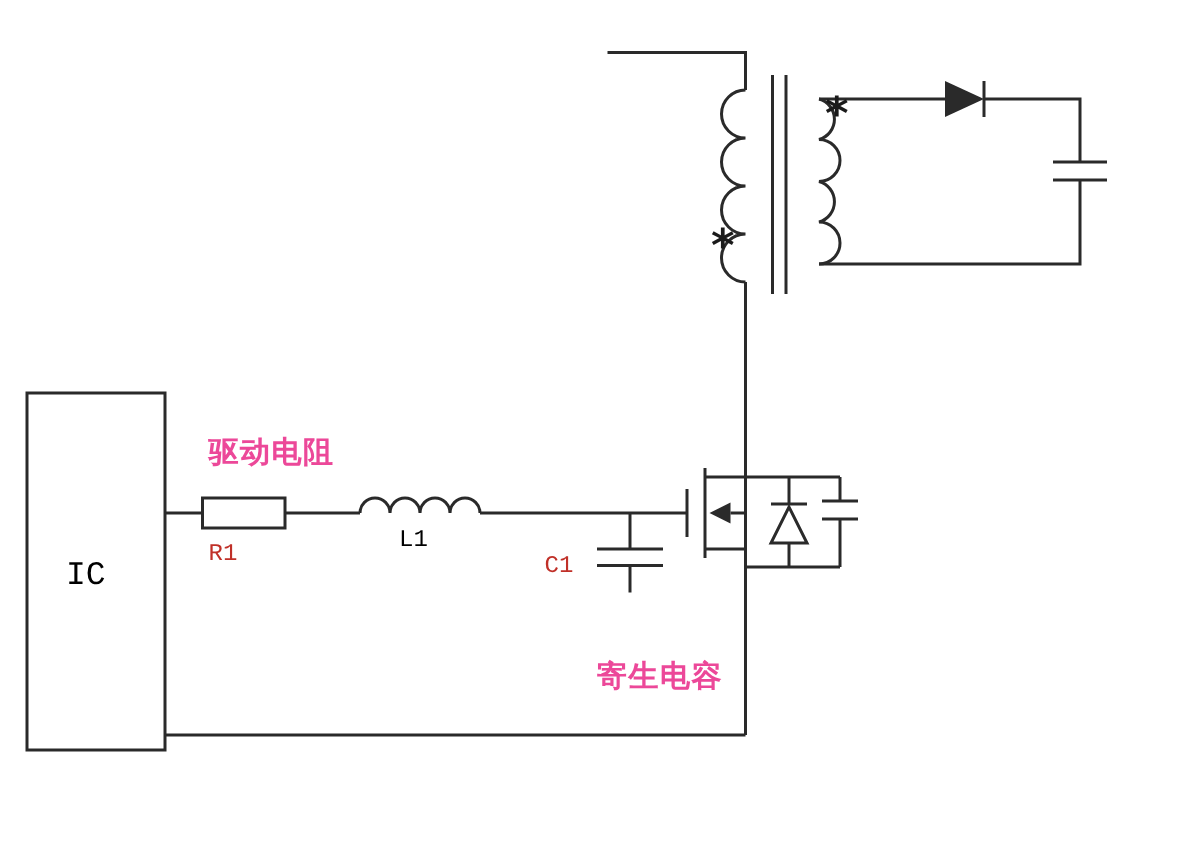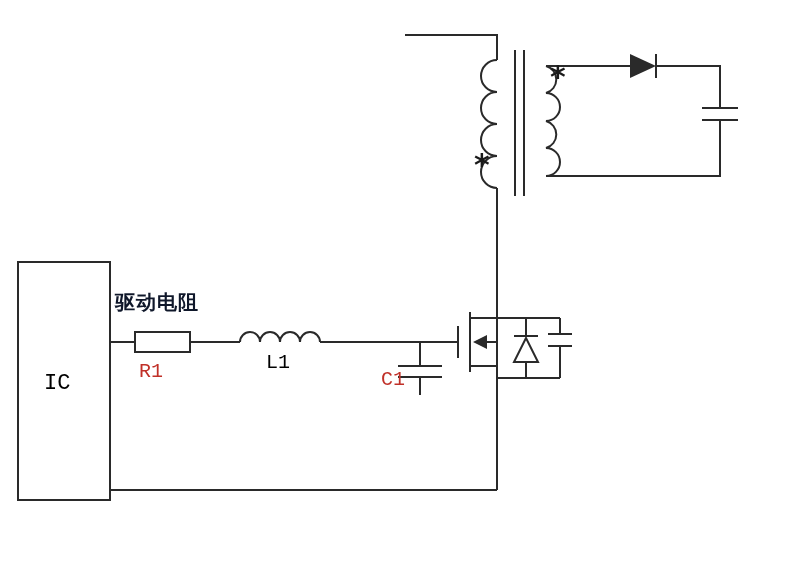--- a/index.html
+++ b/index.html
@@ -6,30 +6,31 @@
   .canvas {
     position:relative;
     width:800px; height:572px;
     background:#ffffff;
     font-family:"Liberation Sans", sans-serif;
     overflow:hidden;
   }
   svg { position:absolute; left:0; top:0; }
   .lbl { position:absolute; white-space:nowrap; line-height:1.1; }
   .cn-red {
-    color:#0f172a;
+    color:#ec4899;
     font-family:"Liberation Sans", sans-serif;
     font-weight:bold;
     font-size:21px;
     letter-spacing:1px;
+    margin-left:24px;
   }
   .ref-red {
     color:#c03028;
     font-family:"Liberation Mono", monospace;
-    font-size:20px;
+    font-size:16px;
   }
   .ref-l1 { color:#000000; }
   .ic-text {
     color:#000000;
     font-family:"Liberation Mono", monospace;
     font-size:22px;
   }
   .polarity {
     color:#1a1a1a;
     font-family:"DejaVu Sans", sans-serif;
@@ -138,21 +139,22 @@
 
   <div class="lbl ic-text" style="left:44px; top:372px;">IC</div>
 
   <div class="lbl cn-red" style="left:115px; top:291px; font-size:20px;">驱动电阻</div>
 
   <div class="lbl ref-red" style="left:139px; top:361px;">R1</div>
 
 
   <div class="lbl ref-red ref-l1" style="left:266px; top:352px;">L1</div>
 
-  <div class="lbl ref-red" style="left:381px; top:369px;">C1</div>
+  <div class="lbl ref-red" style="left:363px; top:369px;">C1</div>
 
 
+  <div class="lbl cn-red" style="left:374px; top:440px; font-size:20px;">寄生电容</div>
 
   <div class="lbl polarity" style="left:550px; top:60px;">*</div>
 
   <div class="lbl polarity" style="left:474px; top:148px;">*</div>
 
 </div>
 
 </body></html>

